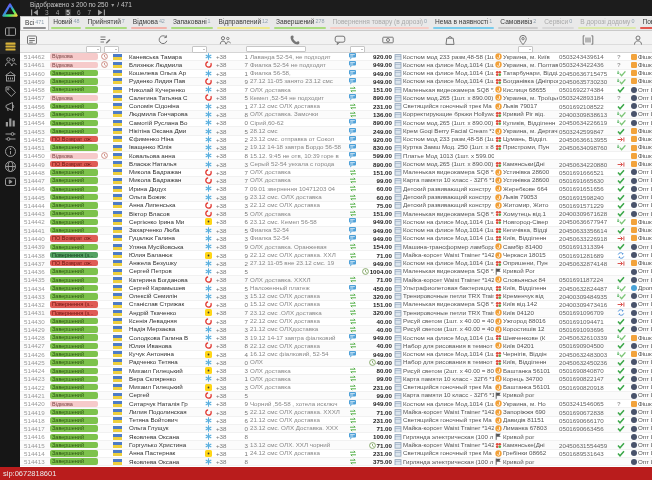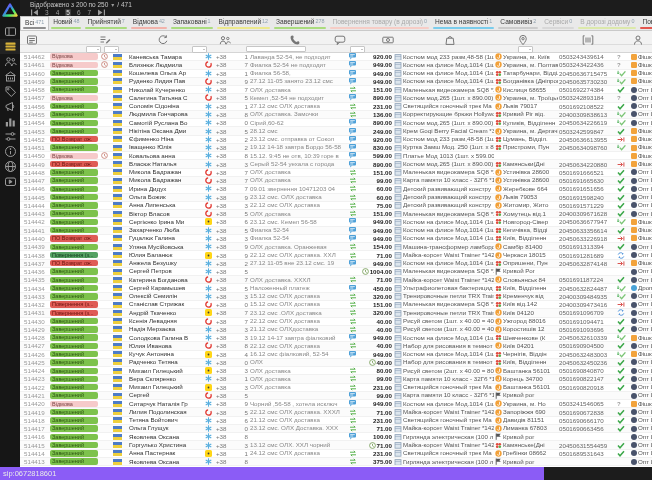--- a/index.html
+++ b/index.html
@@ -50,21 +50,21 @@
   .c-pr{justify-content:flex-end;font-weight:bold;color:#222;}
   .c-pd{color:#555;}
   .c-ad{color:#555;}
   .c-tn{color:#666;}
   .c-sr{color:#555;}
   .badge{display:block;width:100%;box-sizing:border-box;border-radius:2px;font-size:5.5px;line-height:6.4px;
     padding:0 2px;margin:0 1px;overflow:hidden;white-space:nowrap;}
   .qmark{color:#999;font-size:6px;font-weight:bold;}
   .ic{display:inline-flex;align-items:center;justify-content:center;line-height:0;}
   
-  .statusbar{position:absolute;left:0;bottom:0;width:544px;height:13px;background:#8b5cf6;color:#e9e9e9;
+  .statusbar{position:absolute;left:0;bottom:0;width:652px;height:13px;background:#b91c1c;color:#e9e9e9;
     font-size:7.5px;line-height:13px;padding-left:3px;box-sizing:border-box;z-index:4;}
 </style>
 </head>
 <body>
 
 <div class="screen">
   <div class="sidebar" id="sidebar">
       <div class="sbtn logo">
         <span class="ic">
           <svg xmlns="http://www.w3.org/2000/svg" width="16" height="14" viewBox="0 0 16 14">

